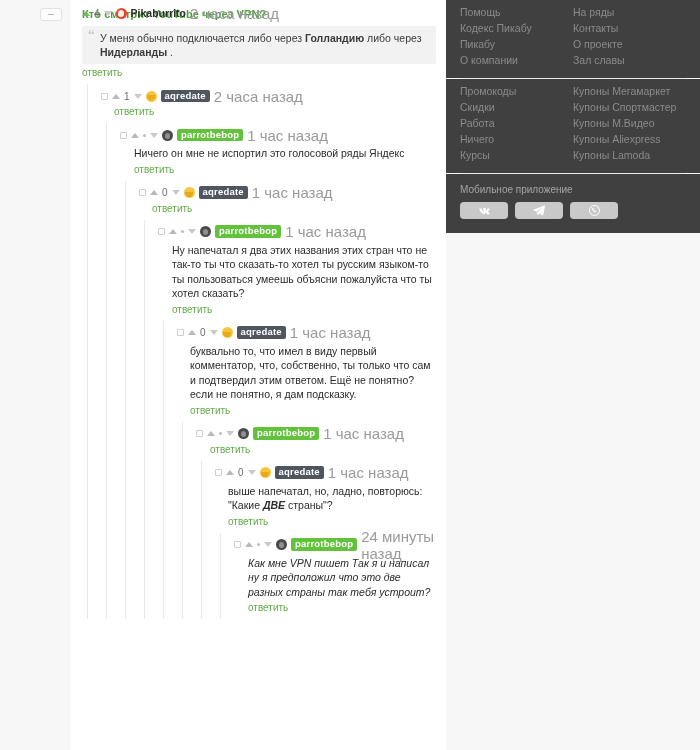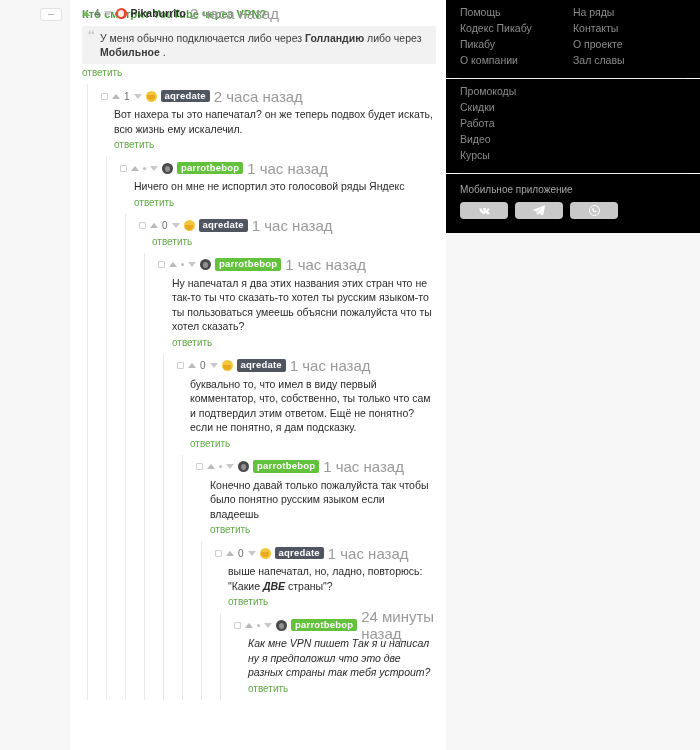--- a/index.html
+++ b/index.html
@@ -114,21 +114,21 @@
   
   .rail {
     position: absolute; top: 0; bottom: 0; width: 1px; background: #e9e9e9;
   }
 
   
   .sidebar {
     position: absolute; left: 446px; top: 0; width: 254px; height: 750px;
     background: #f7f7f7;
   }
-  .sb-card { background: #000000; padding: 0 14px; }
+  .sb-card { background: #404040; padding: 0 14px; }
   .sb-links {
     display: flex; gap: 0; padding: 4px 0 10px;
   }
   .sb-col { width: 50%; }
   .sb-col a {
     display: block; color: #8b8b8b; font-size: 10.5px;
     line-height: 16px; text-decoration: none; cursor: pointer;
   }
   .sb-sep { height: 1px; background: #ececec; margin: 0 14px; }
   .sb-app-label { color: #a5a5a5; font-size: 10px; padding: 10px 0 7px; }
@@ -154,37 +154,36 @@
     <div id="thread">
         <div class="cmt" style="padding:6px 10px 6px 12px;position:relative;">
           <div class="cmt-head">
             <span class="arrow-up green"></span>
             <span class="score">4</span>
             <span class="arrow-dn"></span>
             <span class="avatar red"></span>
             <span class="uname-plain">Pikaburrito</span>
             <span class="ts">2 часа назад</span>
           </div>
-          <div class="quote">У меня обычно подключается либо через <b>Голландию</b> либо через <b>Мобильное</b> .</div>
+          <div class="quote">У меня обычно подключается либо через <b>Голландию</b> либо через <b>Нидерланды</b> .</div>
           <div class="actions" style="padding-left:0px;">
             <a>ответить</a>
           </div>
         </div>
         <div class="cmt" style="padding:5px 10px 6px 31px;position:relative;">
           <div class="rail" style="left:17px;"></div>
           <div class="cmt-head">
             <span class="box"></span>
             <span class="arrow-up"></span>
             <span class="score">1</span>
             <span class="arrow-dn"></span>
             <span class="avatar yellow"></span>
             <span class="badge dark">aqredate</span>
             <span class="ts">2 часа назад</span>
           </div>
-          <div class="body" style="padding-left:13px;">Вот нахера ты это напечатал? он же теперь подвох будет искать, всю жизнь ему искалечил.</div>
           <div class="actions" style="padding-left:13px;">
             <a>ответить</a>
           </div>
         </div>
         <div class="cmt" style="padding:5px 10px 6px 50px;position:relative;">
           <div class="rail" style="left:17px;"></div>
           <div class="rail" style="left:36px;"></div>
           <div class="cmt-head">
             <span class="box"></span>
             <span class="arrow-up"></span>
@@ -264,21 +263,20 @@
           <div class="rail" style="left:112px;"></div>
           <div class="cmt-head">
             <span class="box"></span>
             <span class="arrow-up"></span>
             <span class="dot"></span>
             <span class="arrow-dn"></span>
             <span class="avatar dark"></span>
             <span class="badge green">parrotbebop</span>
             <span class="ts">1 час назад</span>
           </div>
-          <div class="body" style="padding-left:14px;">Конечно давай только пожалуйста так чтобы было понятно русским языком если владеешь</div>
           <div class="actions" style="padding-left:14px;">
             <a>ответить</a>
           </div>
         </div>
         <div class="cmt" style="padding:5px 10px 6px 145px;position:relative;">
           <div class="rail" style="left:17px;"></div>
           <div class="rail" style="left:36px;"></div>
           <div class="rail" style="left:55px;"></div>
           <div class="rail" style="left:74px;"></div>
           <div class="rail" style="left:93px;"></div>
@@ -341,22 +339,29 @@
           </div>
       </div>
     </div>
     <div class="sb-sep"></div>
     <div class="sb-card">
       <div class="sb-links">
         <div class="sb-col" id="sb-c3">
             <a>Промокоды</a>
             <a>Скидки</a>
             <a>Работа</a>
-            <a>Видео</a>
+            <a>Ничего</a>
             <a>Курсы</a>
+          </div>
+        <div class="sb-col" id="sb-c4">
+            <a>Купоны Мегамаркет</a>
+            <a>Купоны Спортмастер</a>
+            <a>Купоны М.Видео</a>
+            <a>Купоны Aliexpress</a>
+            <a>Купоны Lamoda</a>
           </div>
       </div>
     </div>
     <div class="sb-sep"></div>
     <div class="sb-card">
       <div class="sb-app-label">Мобильное приложение</div>
       <div class="sb-social" id="sb-social">
           <div class="sb-btn">
             <span>
               <svg width="13" height="9" viewBox="0 0 24 14">

